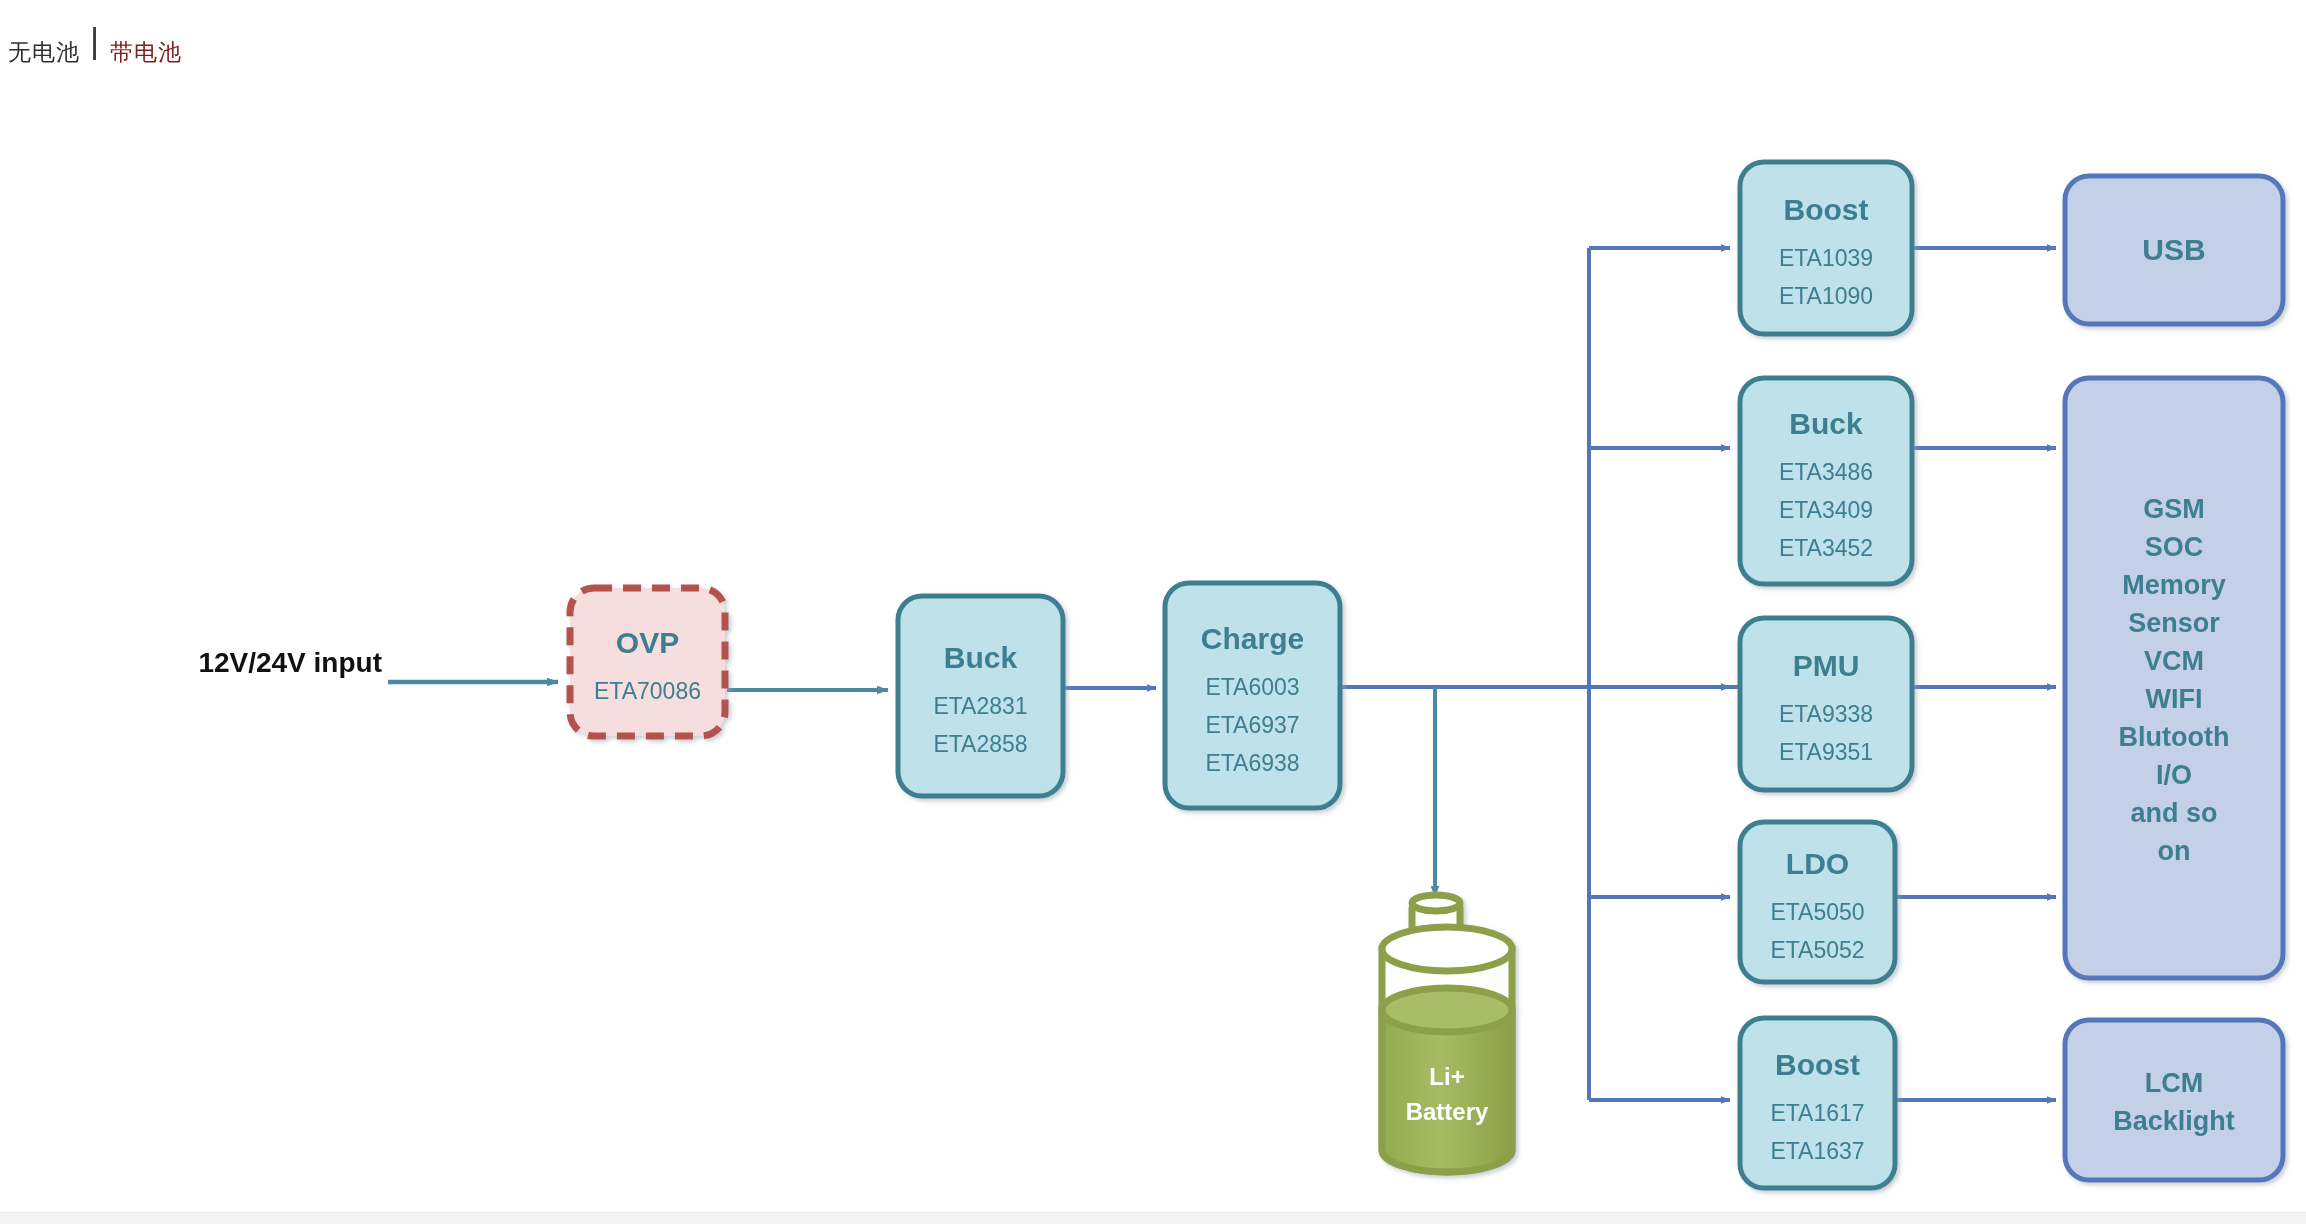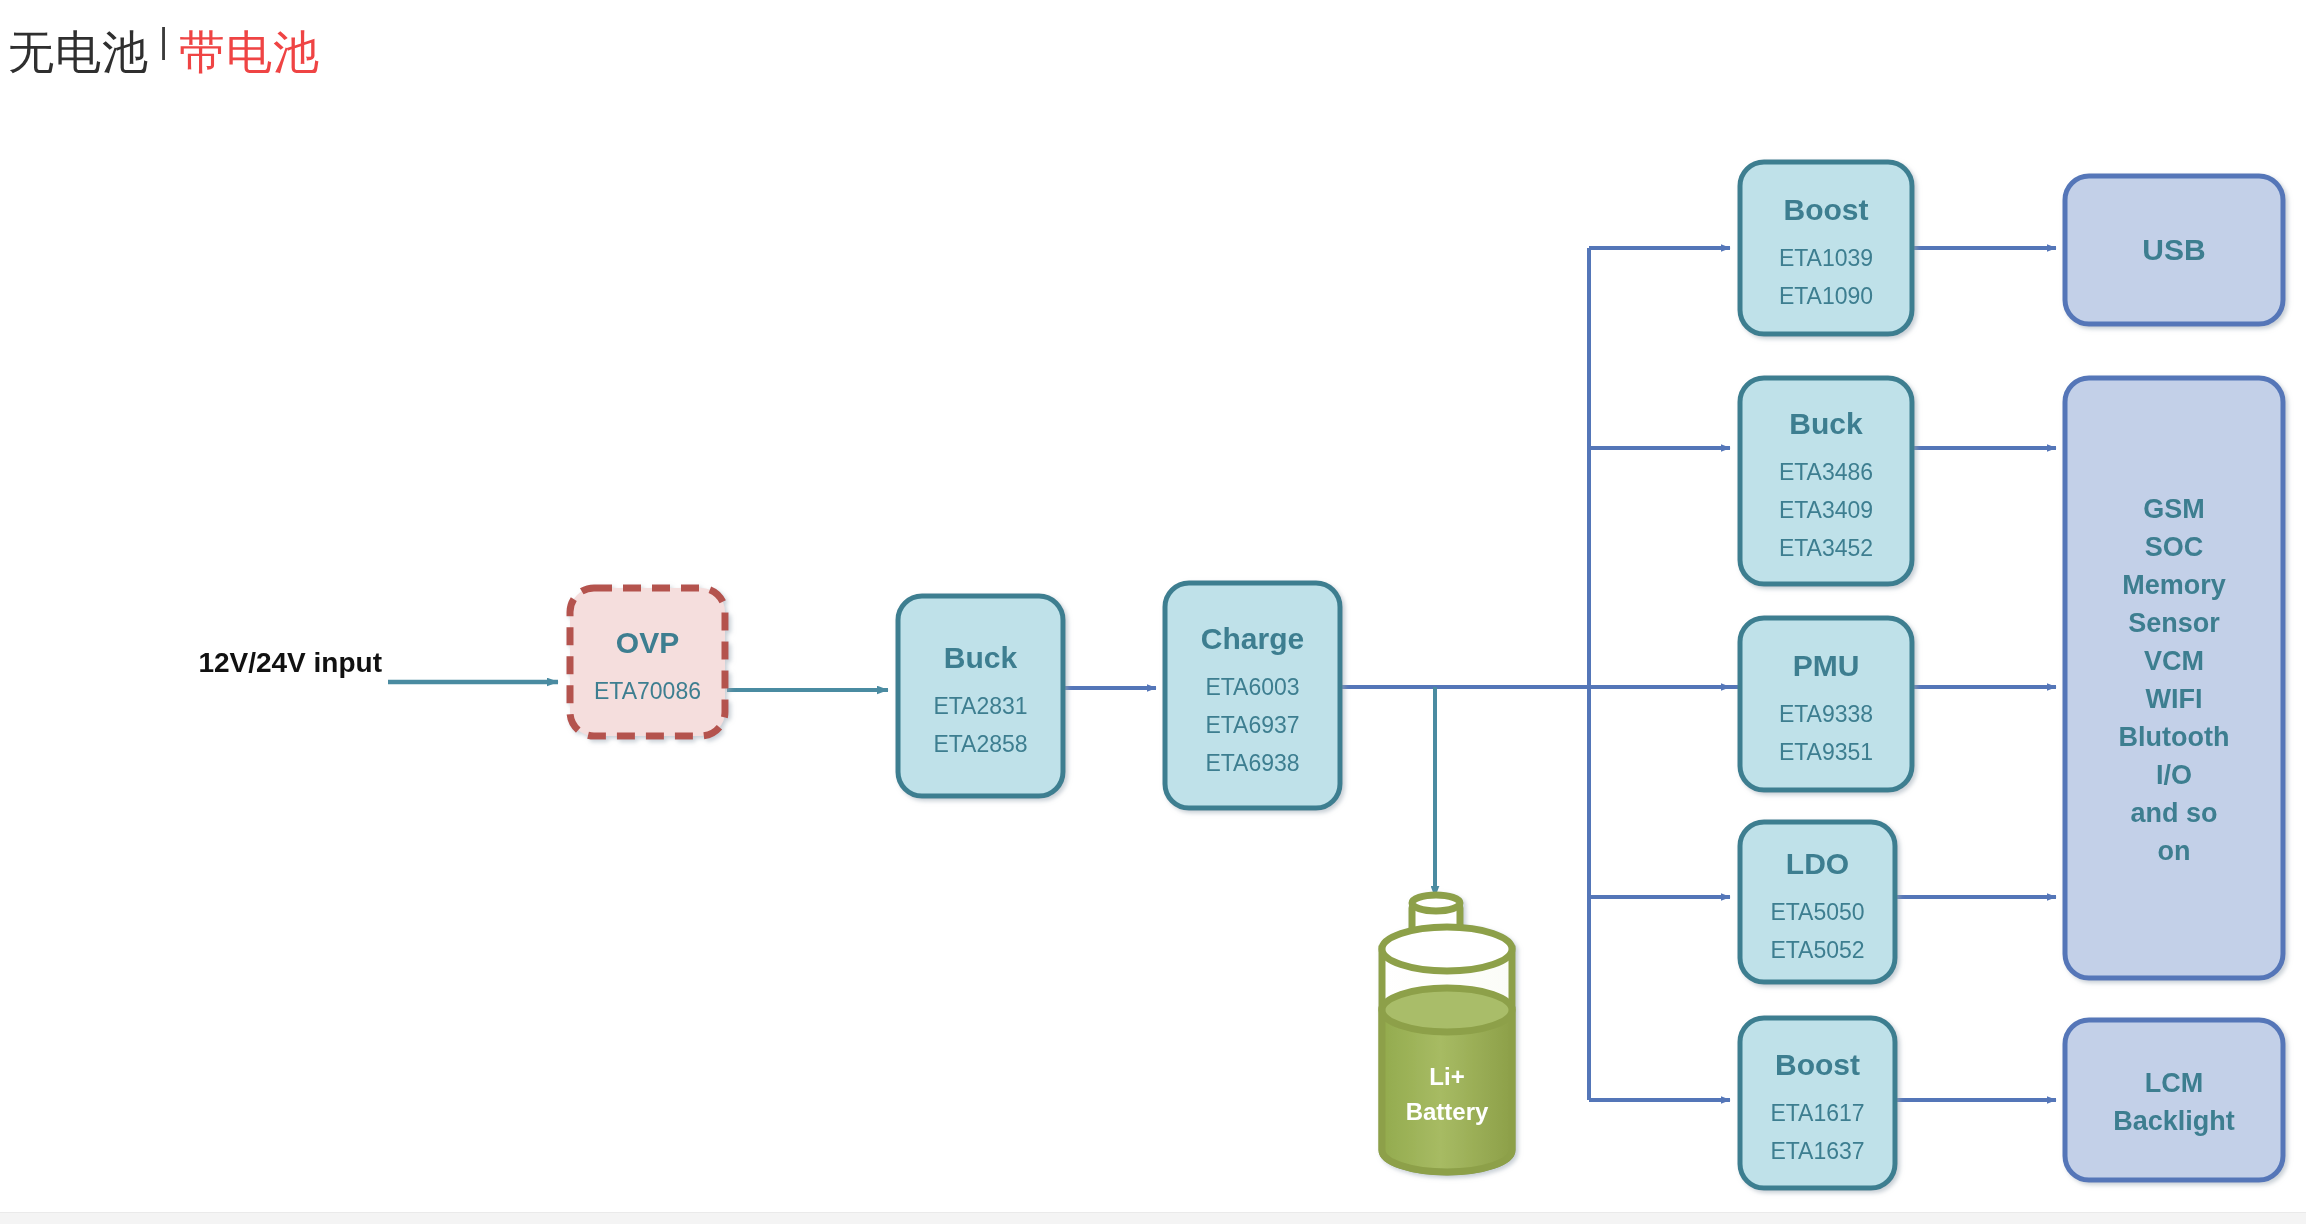--- a/index.html
+++ b/index.html
@@ -5,24 +5,24 @@
   html,body{margin:0;padding:0;background:#ffffff;}
   body{
     width:2306px;height:1224px;
     font-family:"Liberation Sans","DejaVu Sans",sans-serif;
     overflow:hidden;position:relative;
   }
   #header{
     position:absolute;left:0;top:0;width:100%;height:80px;
     display:flex;align-items:center;padding-left:8px;box-sizing:border-box;
   }
-  #header .htxt{font-size:46px;line-height:1;letter-spacing:1px;margin-top:24px;}
+  #header .htxt{font-size:23px;line-height:1;letter-spacing:1px;margin-top:24px;}
   #header .nobat{color:#2f2f2f;}
   #header .sep{color:#3a3a3a;margin:0 10px;font-size:35px;}
-  #header .withbat{color:#ef4444;}
+  #header .withbat{color:#7f1d1d;}
   #canvas{position:absolute;left:0;top:0;width:2306px;height:1224px;}
   #footbar{
     position:absolute;left:0;top:1212px;width:2306px;height:12px;
     background:#f4f4f4;border-top:1px solid #eaeaea;box-sizing:border-box;
   }
   .nodeLabel{pointer-events:none;}
 </style>
 </head>
 <body>
 

